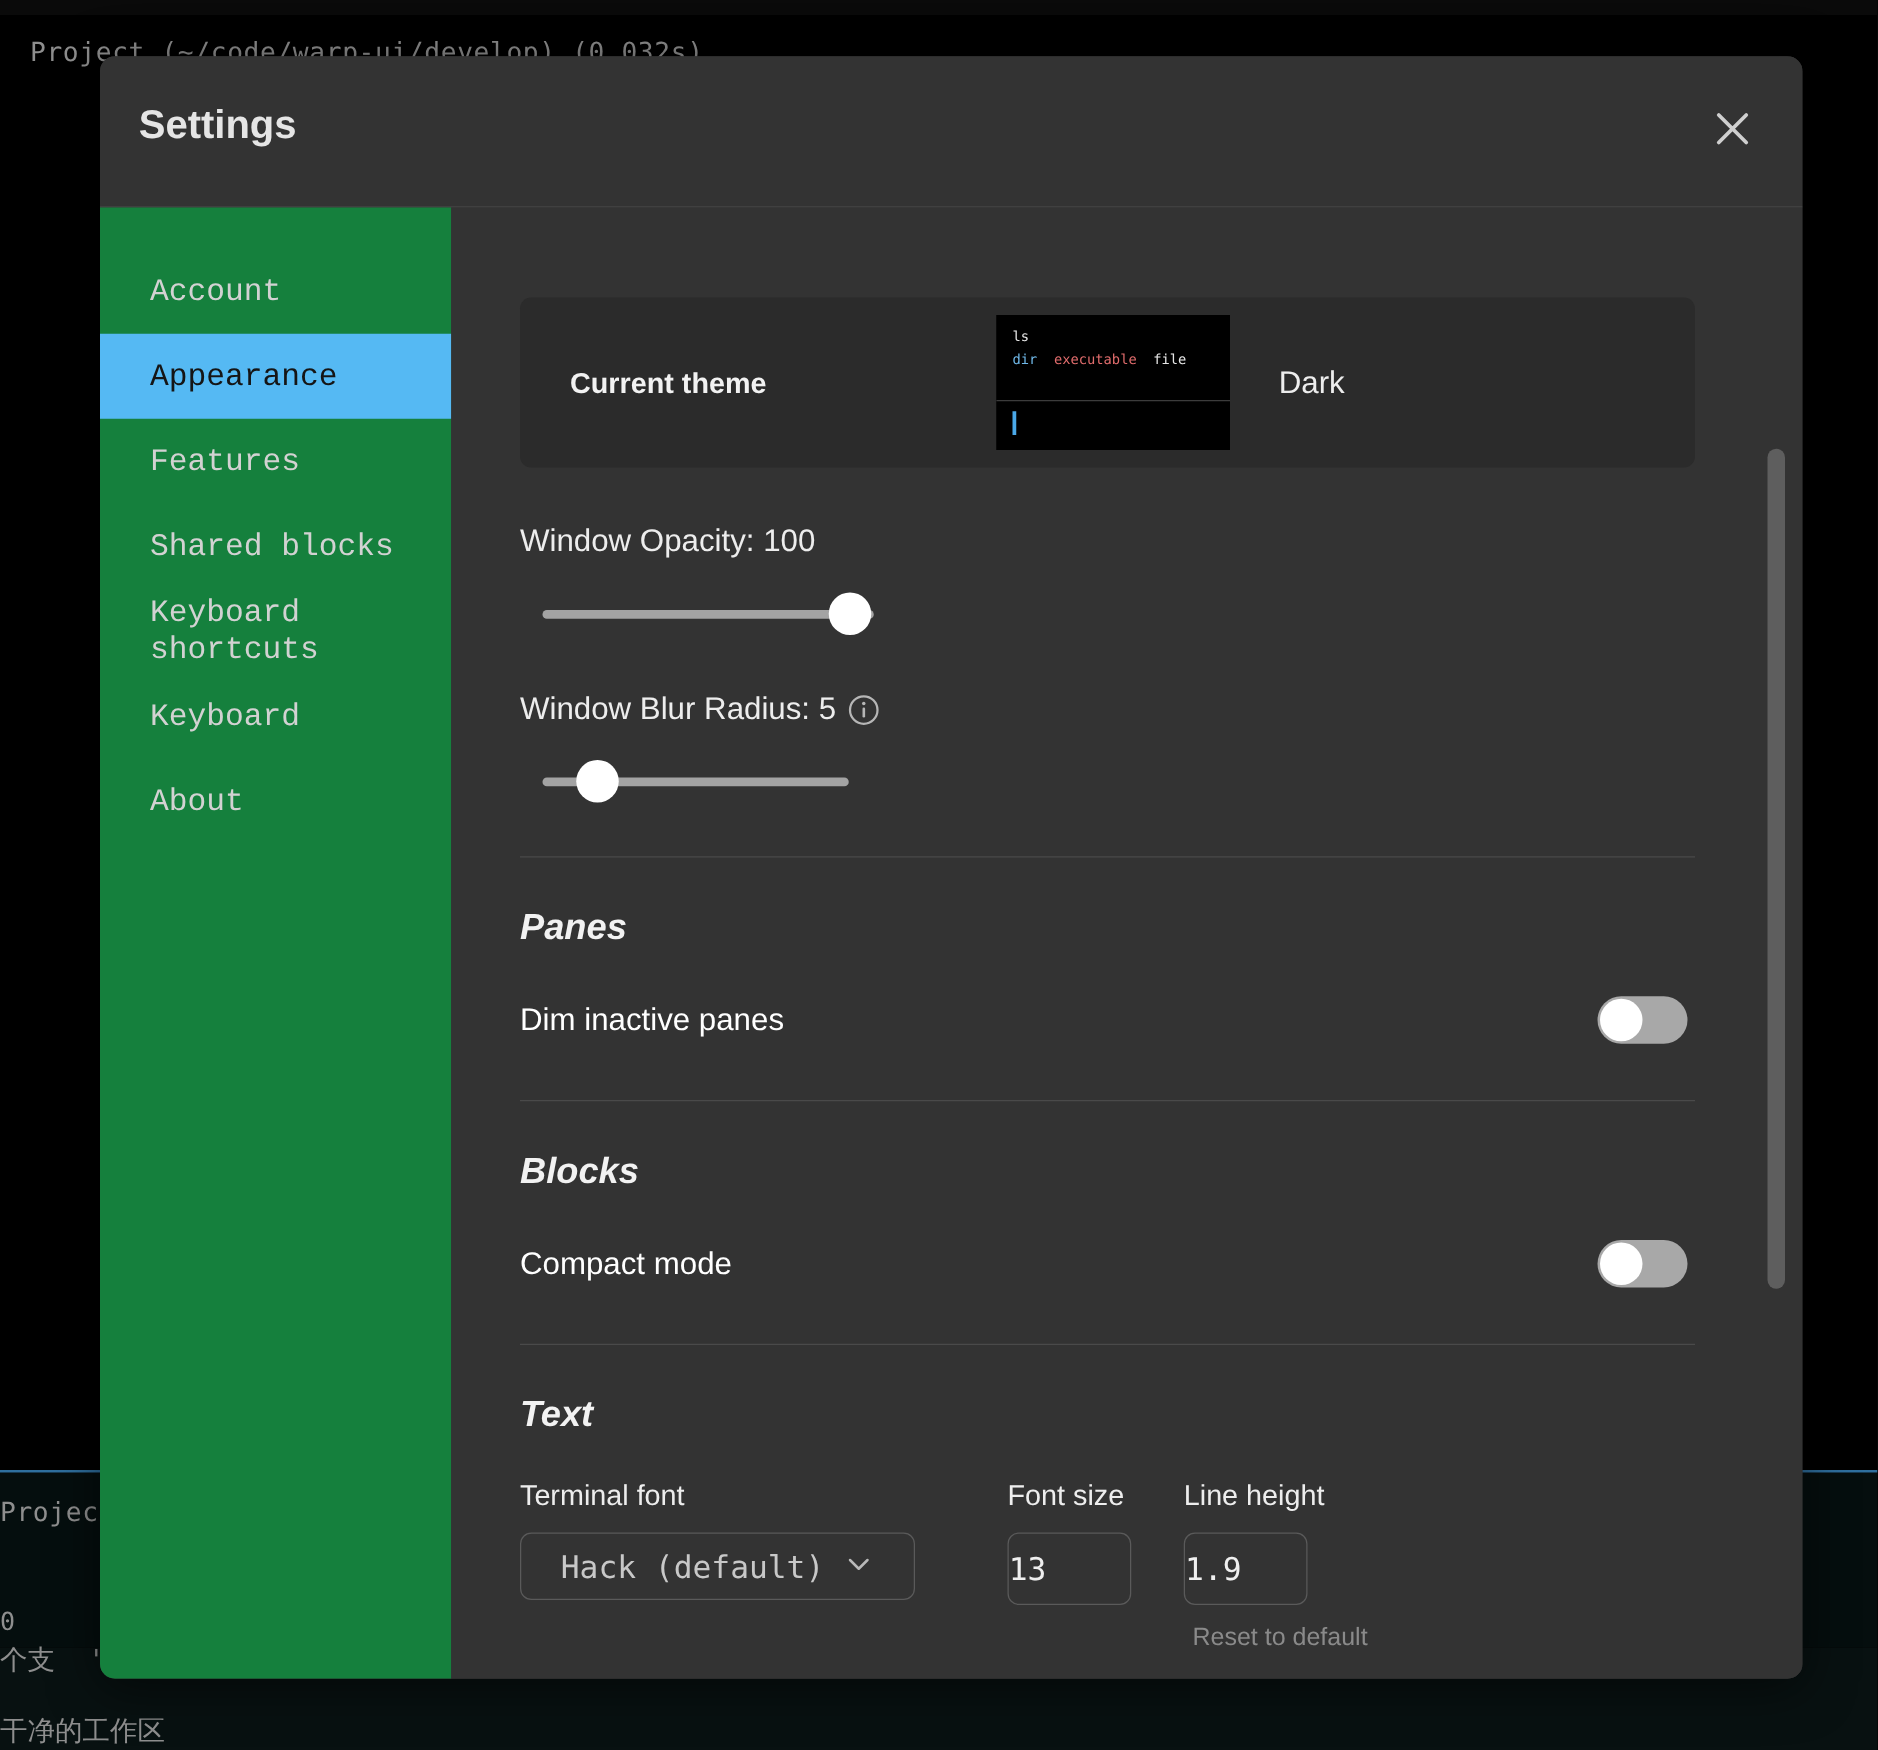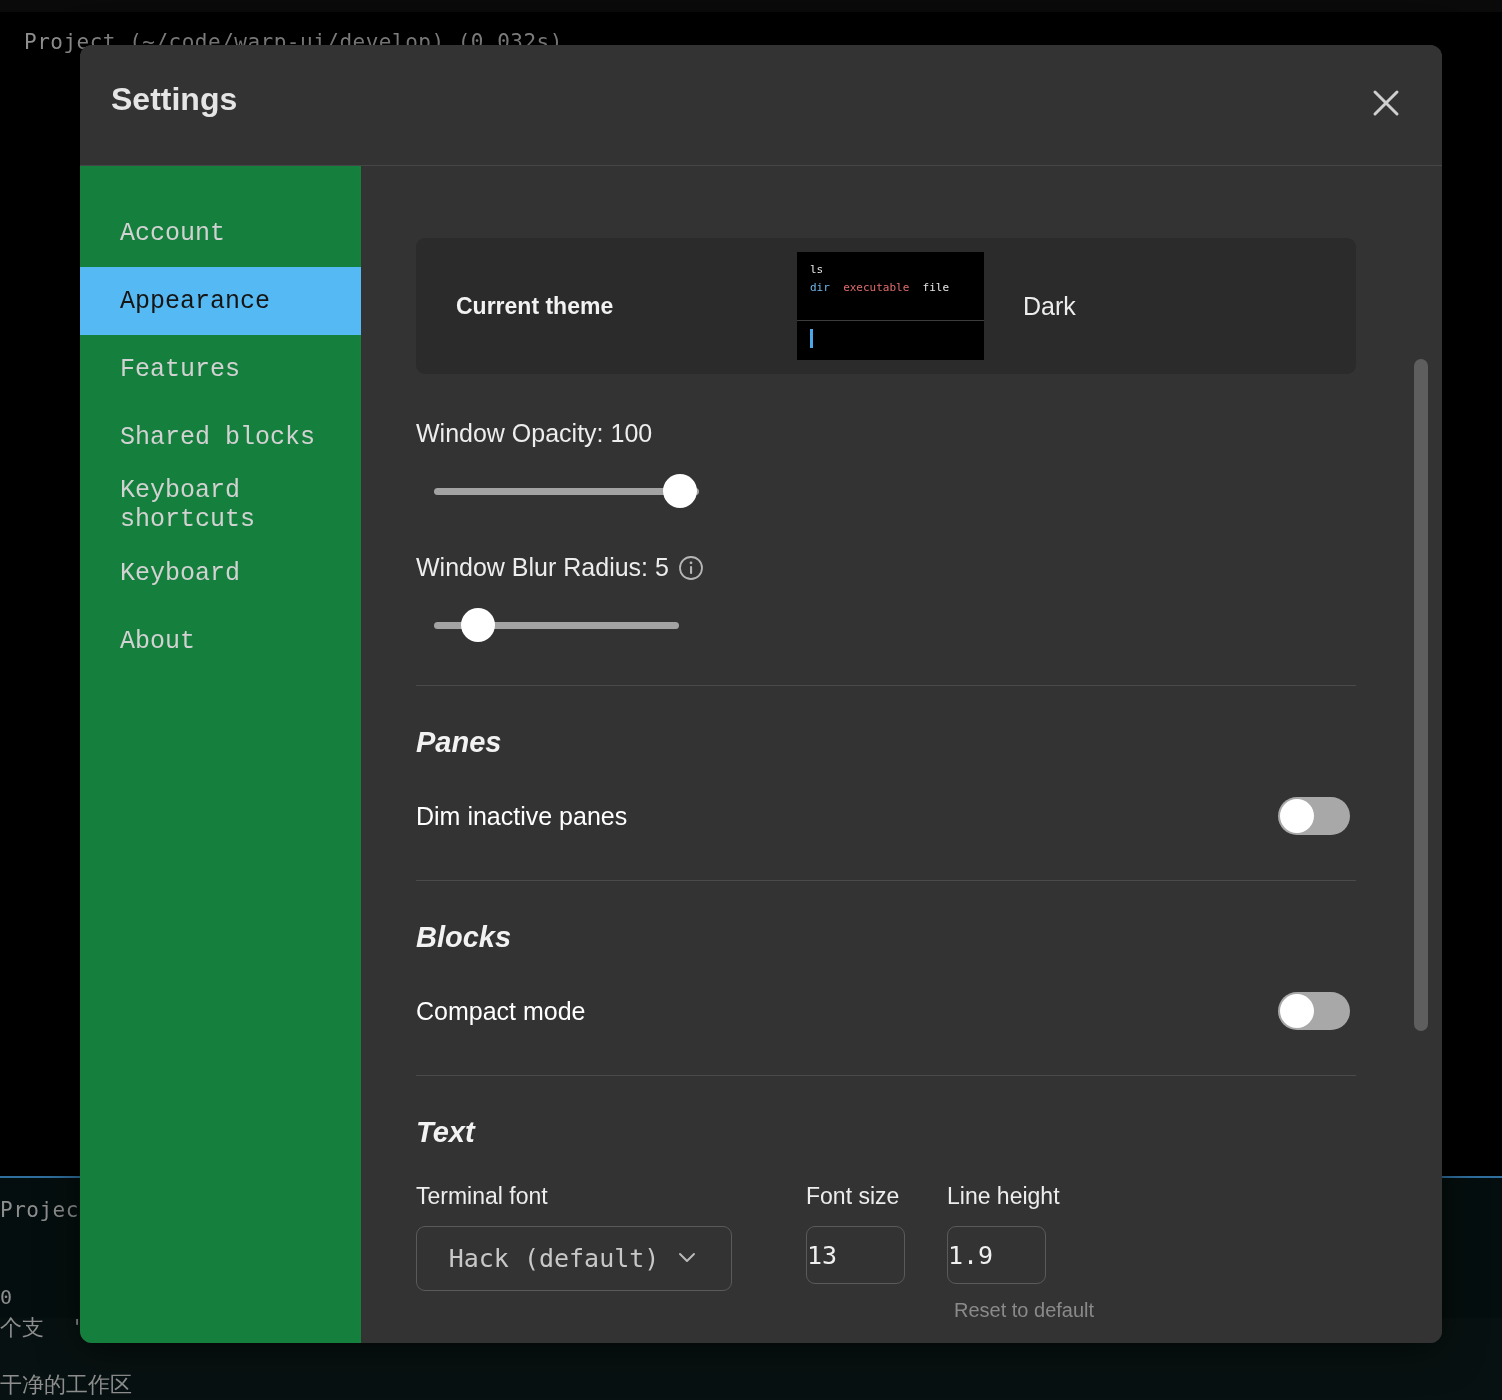--- a/index.html
+++ b/index.html
@@ -284,21 +284,21 @@
     margin-top: 34px;
   }
   .field-group { position: relative; }
   .field-label {
     font-size: 23px;
     color: #ededed;
     margin-bottom: 16px;
   }
   .select-box {
     width: 316px;
-    height: 65px;
+    height: 54px;
     border: 1px solid #5a5a5a;
     border-radius: 9px;
     display: flex;
     align-items: center;
     justify-content: center;
     gap: 16px;
     cursor: pointer;
   }
   .select-value {
     font-family: "DejaVu Sans Mono", monospace;

